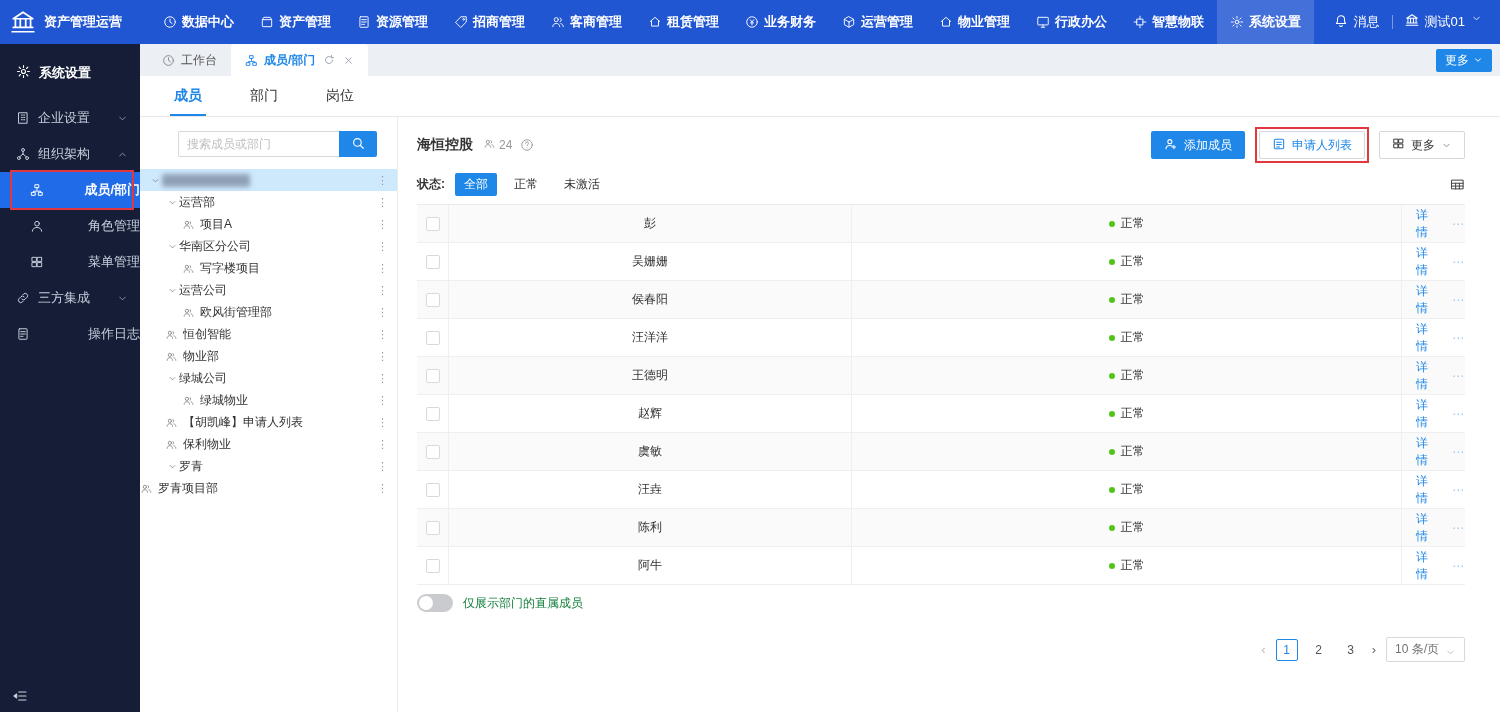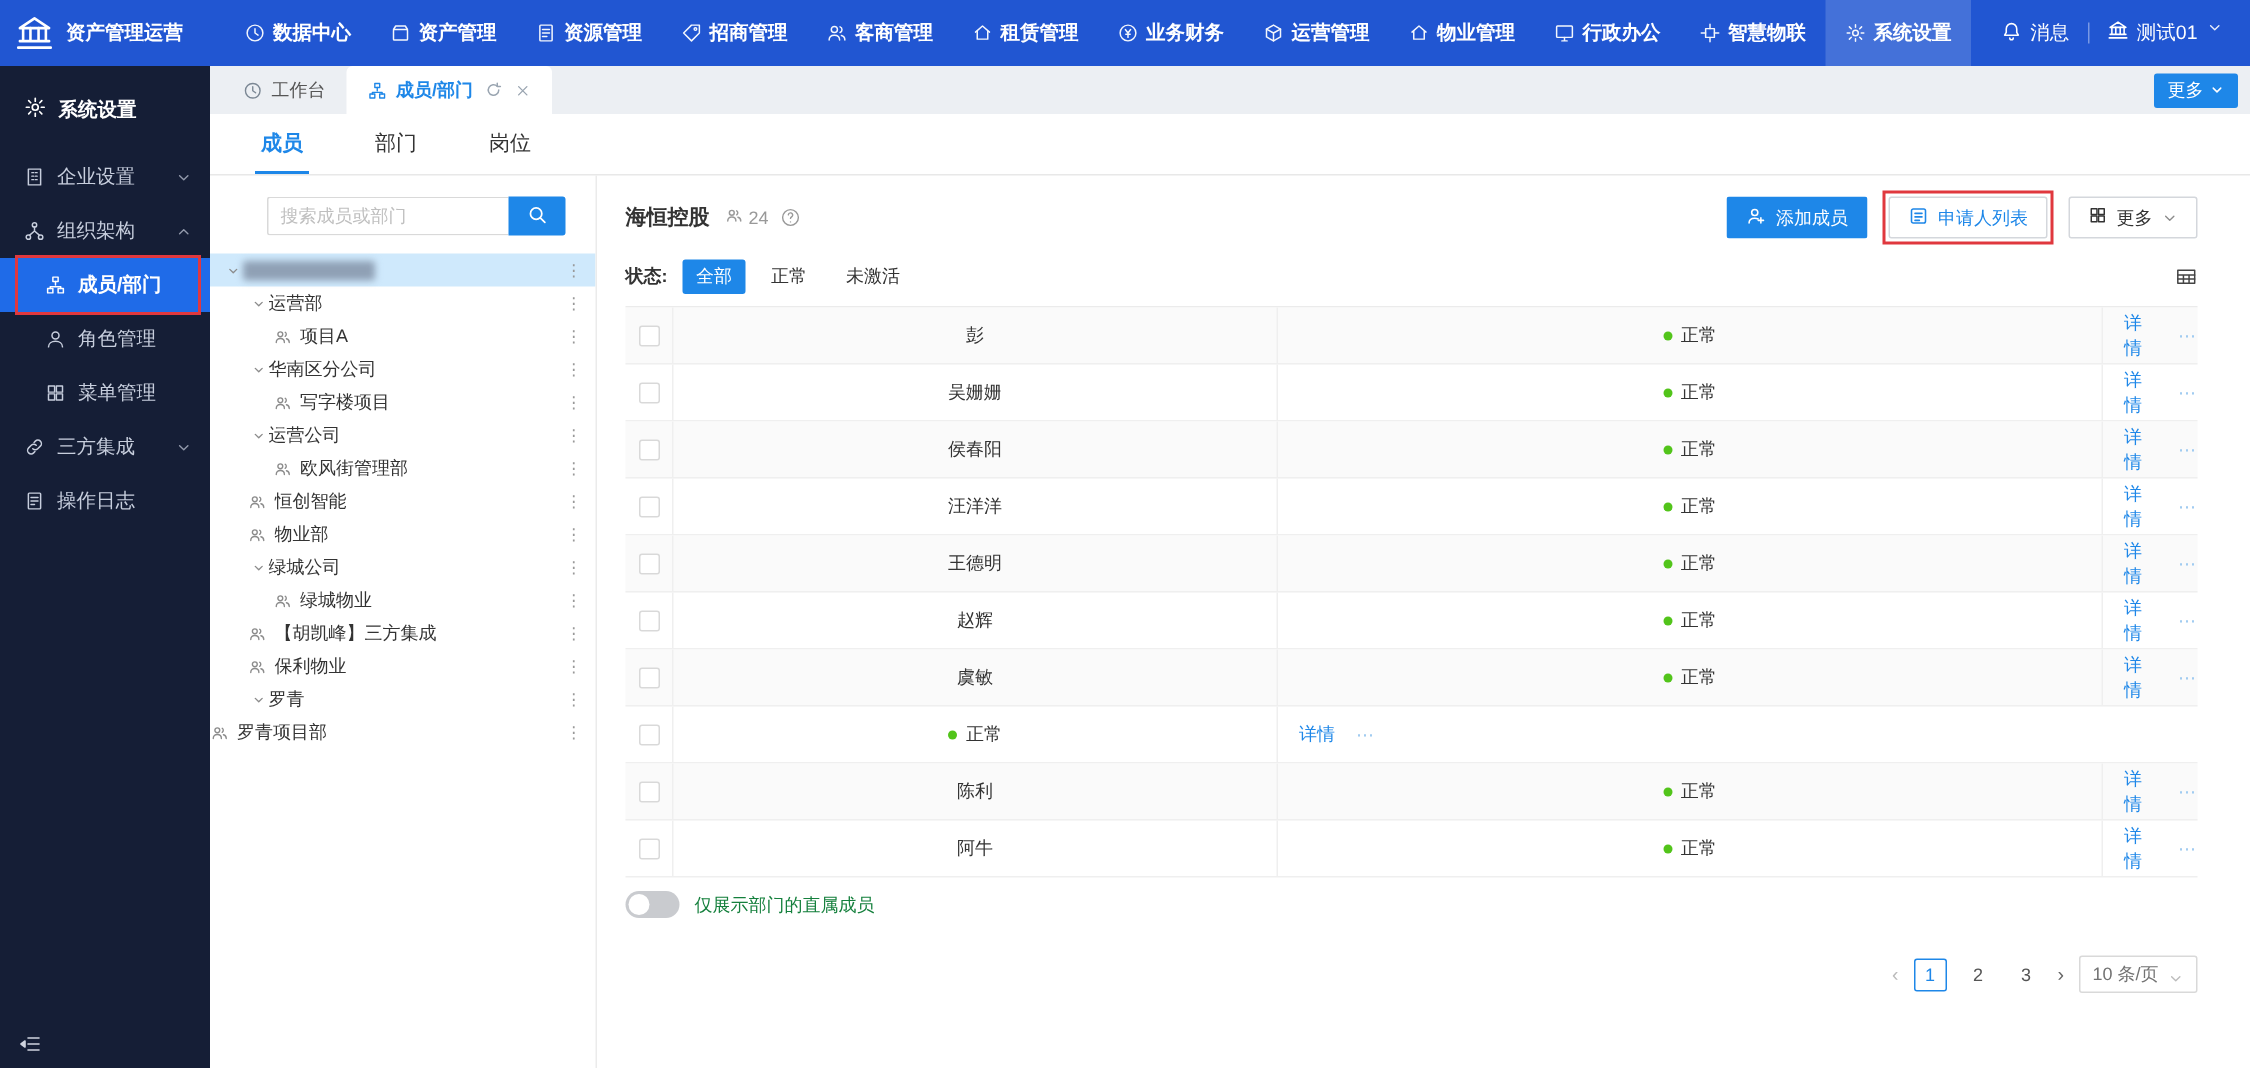--- a/index.html
+++ b/index.html
@@ -21,21 +21,21 @@
   .tn-user { display:flex; gap:6px; cursor:pointer; }
   .tn-caret { display:flex; opacity:.9; }
 
   
   .layout { flex:1; display:flex; min-height:0; }
 
   
   .sidebar { width:140px; background:#151e36; color:#c7cedd; flex-shrink:0; display:flex; flex-direction:column; position:relative; }
   .sb-title { display:flex; align-items:center; gap:8px; color:#fff; font-size:13px; font-weight:bold; padding:20px 0 14px 16px; }
   .sb-menu { display:flex; flex-direction:column; margin-top:4px; }
-  .sb-item { display:flex; align-items:center; gap:8px; font-size:13px; height:36px; padding-left:16px; cursor:pointer; position:relative; color:#c7cedd; }
+  .sb-item { display:flex; align-items:center; gap:8px; font-size:13px; height:36px; padding-left:16px; cursor:pointer; position:relative; color:#c7cedd;justify-content:space-between; }
   .sb-item .sicon { display:flex; flex-shrink:0; }
   .sb-item .chev { margin-left:auto; margin-right:12px; display:flex; opacity:.7; }
   .sb-item.child { padding-left:30px; }
   .sb-item.active { background:#1f6be8; color:#fff; font-weight:bold; }
   .sb-item.annotated::after { content:""; position:absolute; left:10px; right:6px; top:-2px; bottom:-2px; border:2px solid #e0383e; pointer-events:none; }
   .sb-fold { position:absolute; bottom:8px; left:12px; color:#cfd4df; cursor:pointer; display:flex; }
 
   
   .workspace { flex:1; display:flex; flex-direction:column; min-width:0; background:#fff; }
   .tabstrip { height:32px; background:#ecemf0; background:#eceff3; display:flex; align-items:flex-start; padding-left:8px; flex-shrink:0; position:relative; }
@@ -540,21 +540,21 @@
                 <span class="tdots">⋮</span>
               </div>
               <div class="tree-row" style="padding-left:25px">
                 <span class="node-icon">
                   <svg width="13" height="13" viewBox="0 0 24 24" fill="none" stroke="currentColor" stroke-width="1.7" stroke-linecap="round" stroke-linejoin="round">
                     <circle cx="9" cy="9" r="3"></circle>
                     <path d="M4 19c0-3 2-4.8 5-4.8s5 1.8 5 4.8"></path>
                     <path d="M15 6.5a3 3 0 010 5M16.5 14.5c2.2.6 3.5 2 3.5 4.5"></path>
                   </svg>
                 </span>
-                <span class="tlabel">【胡凯峰】三方集成</span>
+                <span class="tlabel">【胡凯峰】申请人列表</span>
                 <span class="tdots">⋮</span>
               </div>
               <div class="tree-row" style="padding-left:25px">
                 <span class="node-icon">
                   <svg width="13" height="13" viewBox="0 0 24 24" fill="none" stroke="currentColor" stroke-width="1.7" stroke-linecap="round" stroke-linejoin="round">
                     <circle cx="9" cy="9" r="3"></circle>
                     <path d="M4 19c0-3 2-4.8 5-4.8s5 1.8 5 4.8"></path>
                     <path d="M15 6.5a3 3 0 010 5M16.5 14.5c2.2.6 3.5 2 3.5 4.5"></path>
                   </svg>
                 </span>
@@ -746,20 +746,21 @@
                   </div>
                   <div class="td-ops">
                     <span class="link">详情</span>
                     <span class="ops-more">⋯</span>
                   </div>
                 </div>
                 <div class="tr">
                   <div class="td-check">
                     <span class="checkbox"></span>
                   </div>
+                  <div class="td-name">汪垚</div>
                   <div class="td-status">
                     <span class="dot"></span>
                     <span>正常</span>
                   </div>
                   <div class="td-ops">
                     <span class="link">详情</span>
                     <span class="ops-more">⋯</span>
                   </div>
                 </div>
                 <div class="tr">

